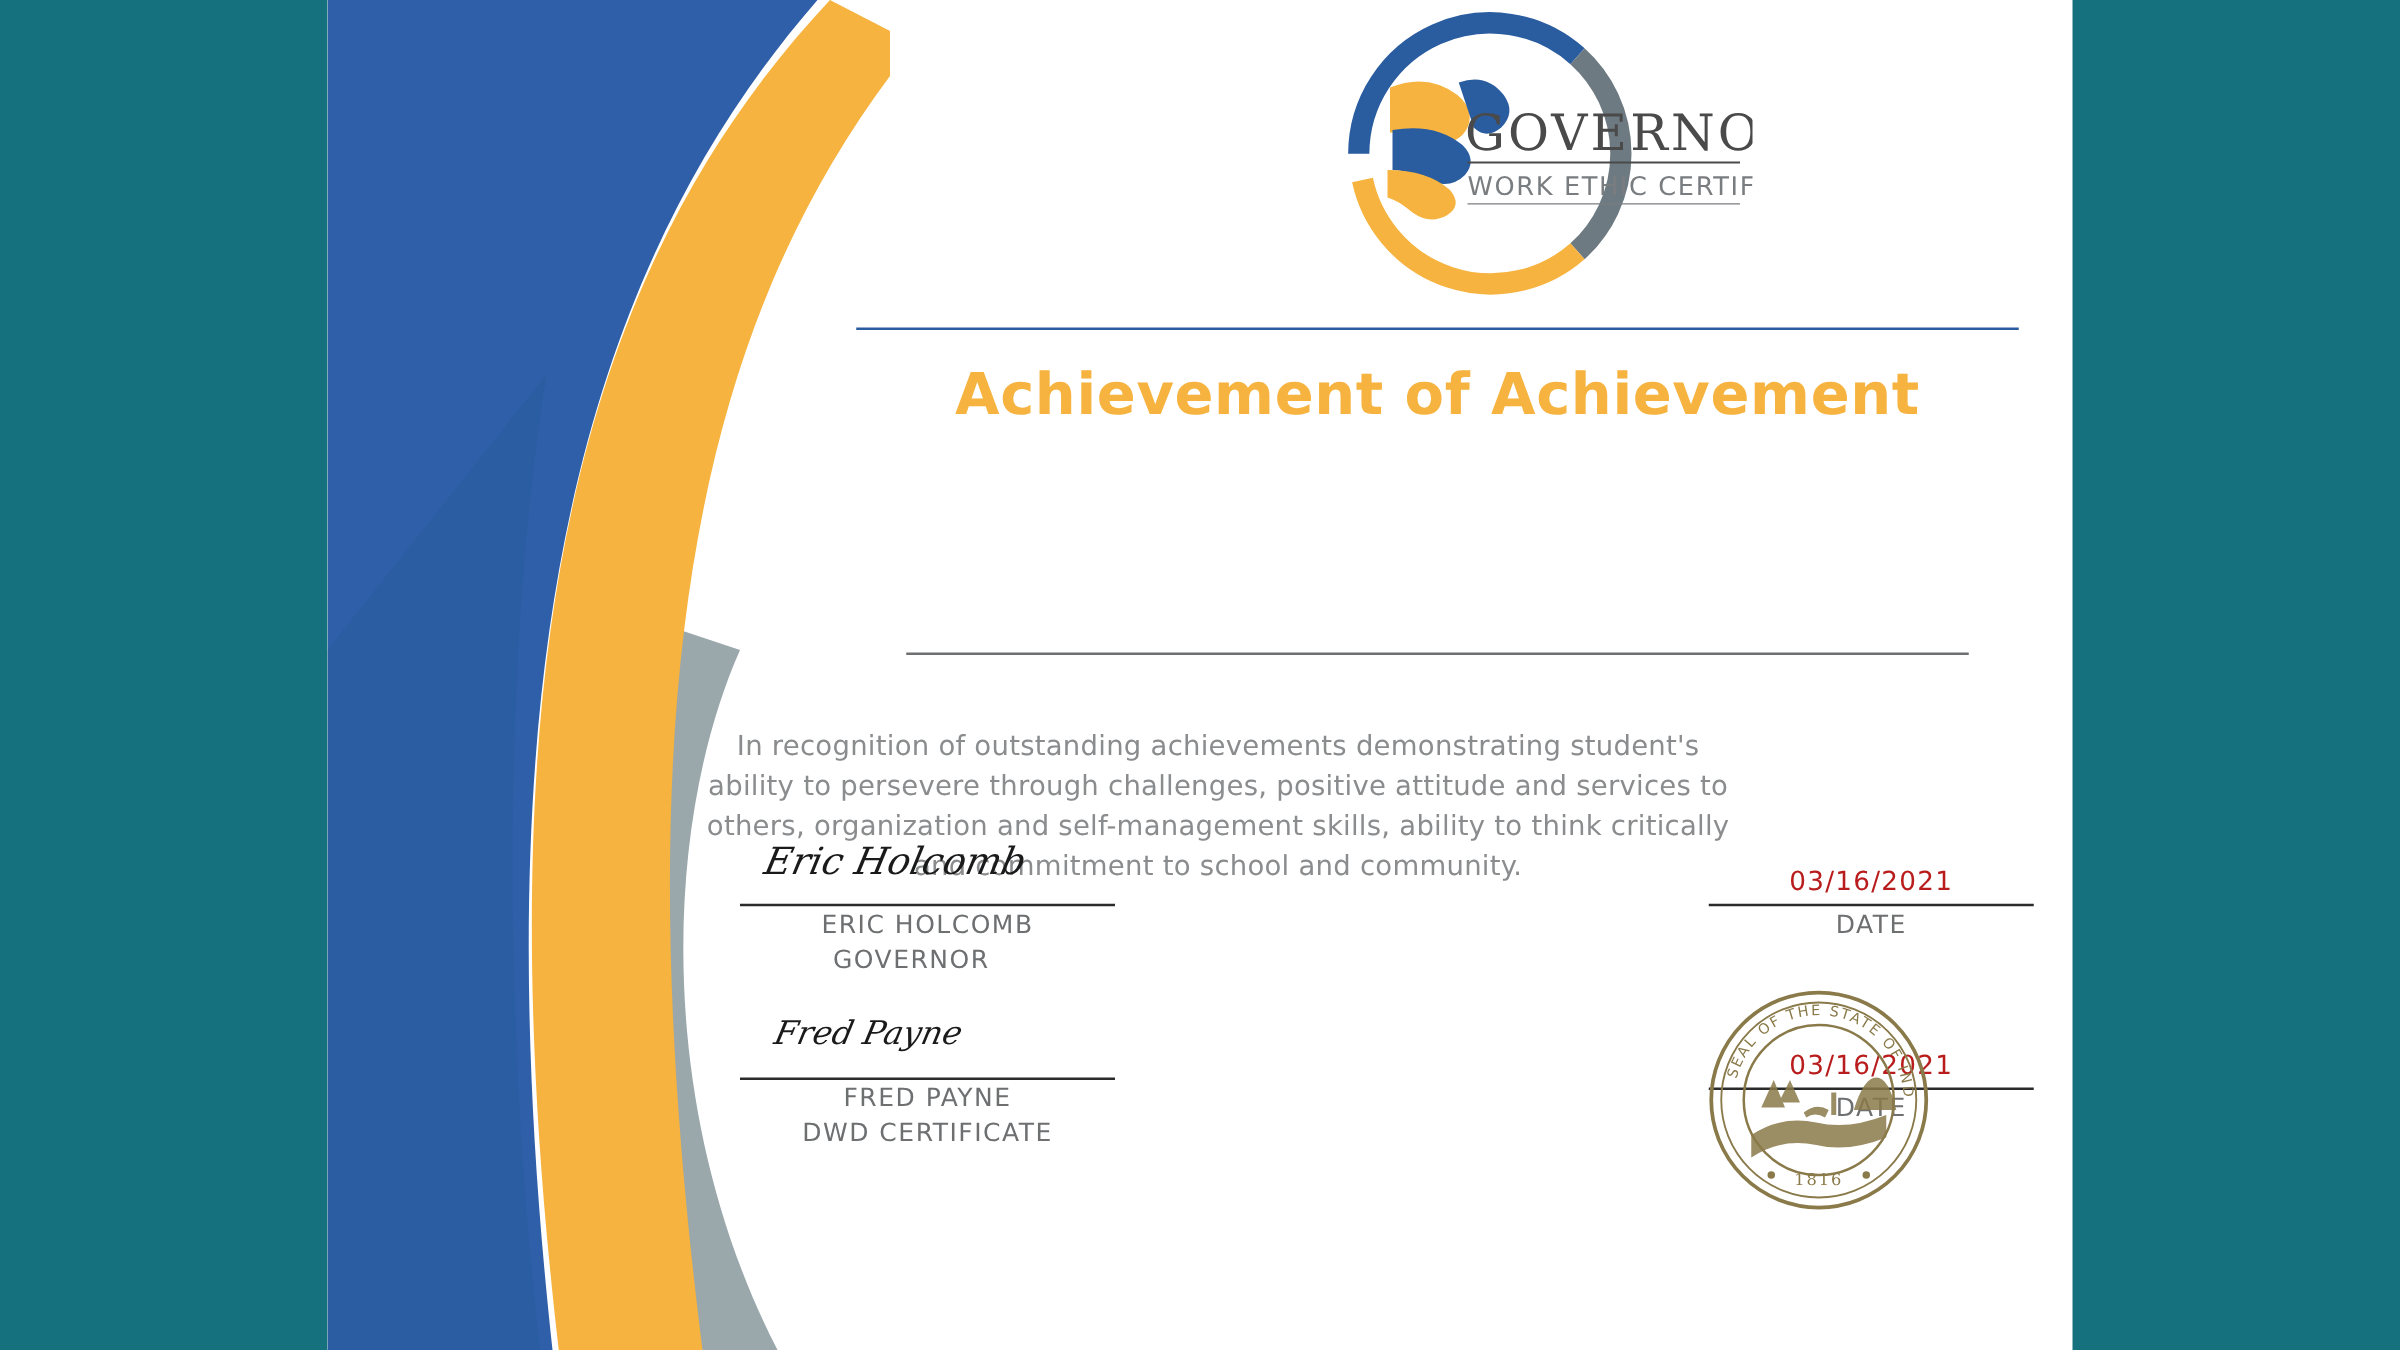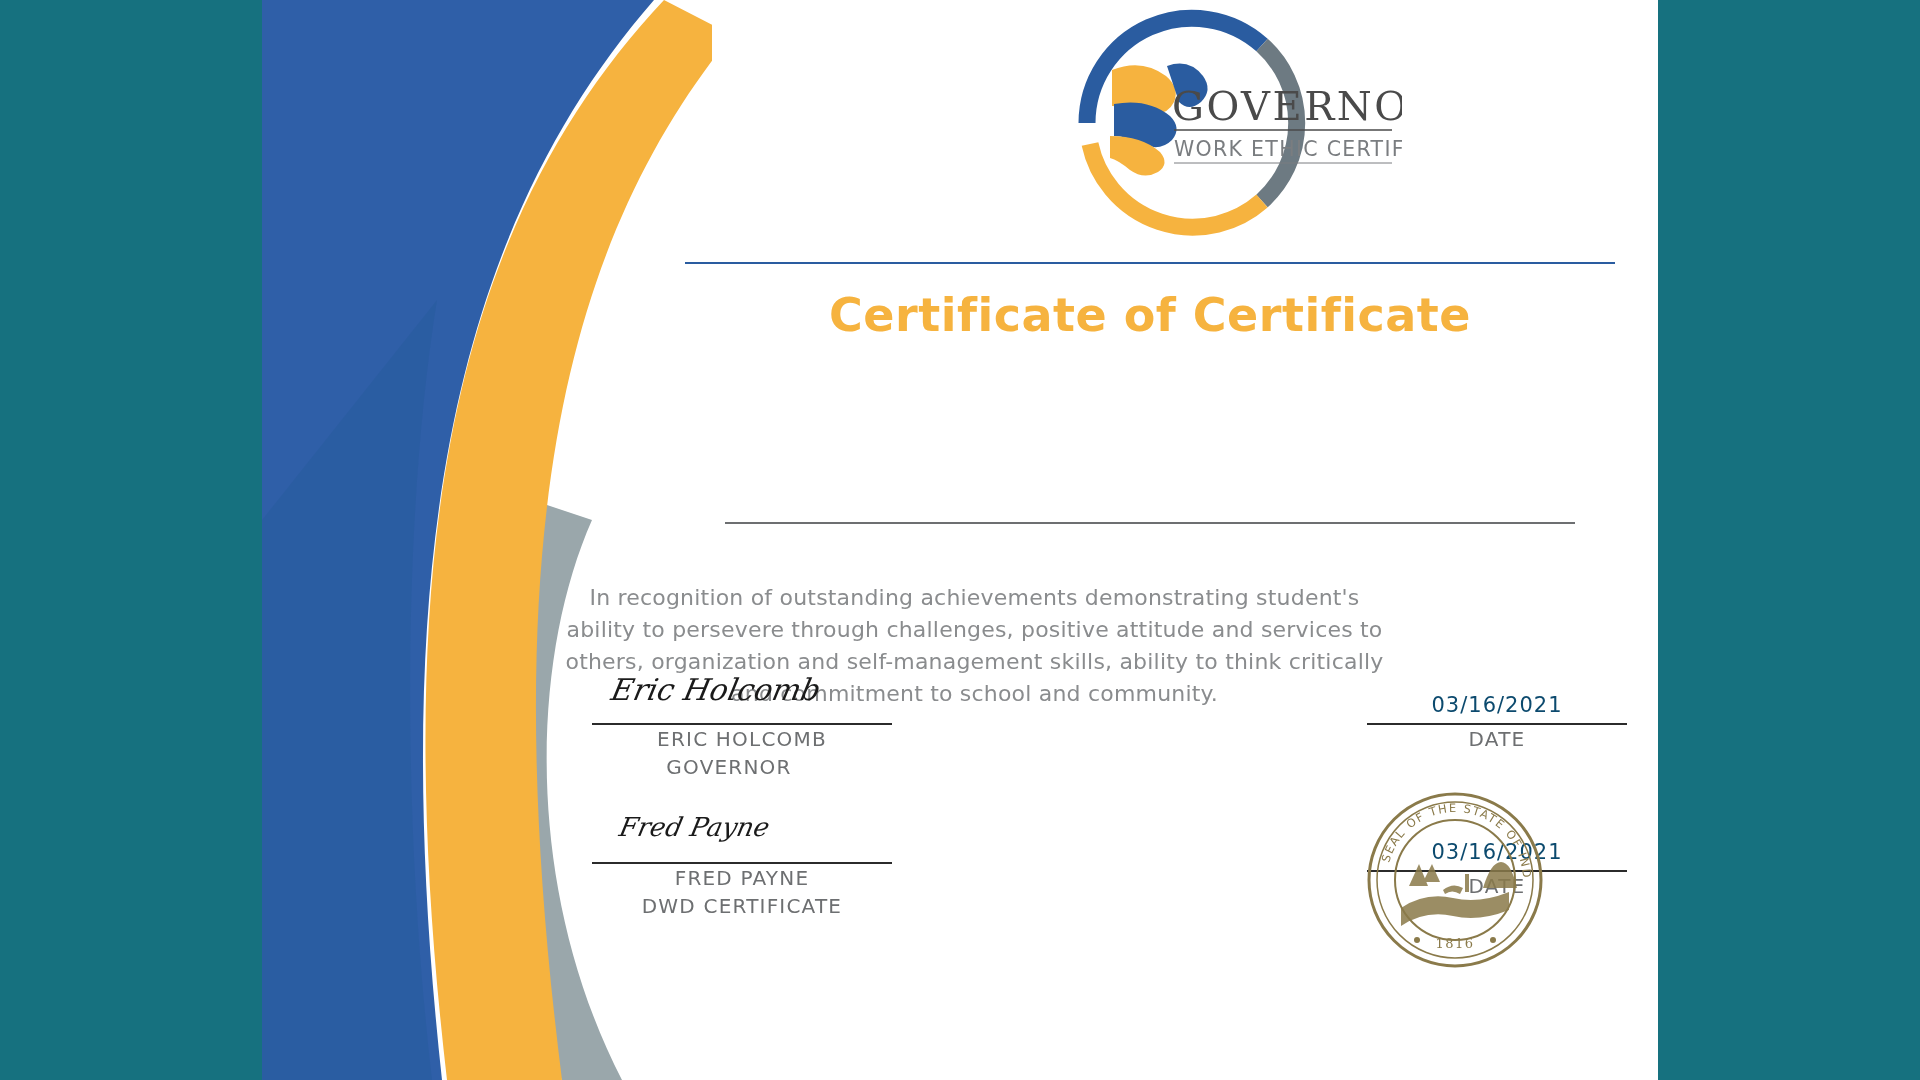--- a/index.html
+++ b/index.html
@@ -145,21 +145,21 @@
     text-align: center;
     color: #6d6f71;
     font-size: 20px;
     letter-spacing: 1.2px;
     font-family: "DejaVu Sans", sans-serif;
   }
 
   .date-value {
     position: absolute;
     text-align: center;
-    color: #0c4a6e;
+    color: #b91c1c;
     font-size: 21px;
     letter-spacing: 1px;
     font-family: "DejaVu Sans", sans-serif;
   }
 
   
   .seal {
     position: absolute;
     left: 1103px;
     top: 790px;
@@ -203,21 +203,21 @@
 
         <text x="210" y="112" font-family="DejaVu Serif, serif" font-size="40" letter-spacing="2.5" fill="#4a4a4a">GOVERNOR'S</text>
         <line x1="212" y1="122" x2="430" y2="122" stroke="#4a4a4a" stroke-width="1.5"></line>
         <text x="212" y="148" font-family="DejaVu Sans, sans-serif" font-size="20.5" letter-spacing="1.3" fill="#7a7d80">WORK ETHIC CERTIFICATE</text>
         <line x1="212" y1="155" x2="430" y2="155" stroke="#7a7d80" stroke-width="1"></line>
       </svg>
     </div>
 
     <div class="top-rule"></div>
 
-    <div class="cert-title">Certificate of Certificate</div>
+    <div class="cert-title">Achievement of Achievement</div>
 
     <div class="name-value"></div>
     <div class="name-rule"></div>
 
     <div class="body-text">In recognition of outstanding achievements demonstrating student's ability to persevere through challenges, positive attitude and services to others, organization and self-management skills, ability to think critically and commitment to school and community.</div>
 
     <div class="sig-group">
       <div class="sig-script" style="left:350px; top:672px;">Eric Holcomb</div>
       <div class="sig-rule" style="left:330px; top:723px; width:300px;"></div>
       <div class="sig-label" style="left:330px; top:727px; width:300px;">ERIC HOLCOMB</div>

